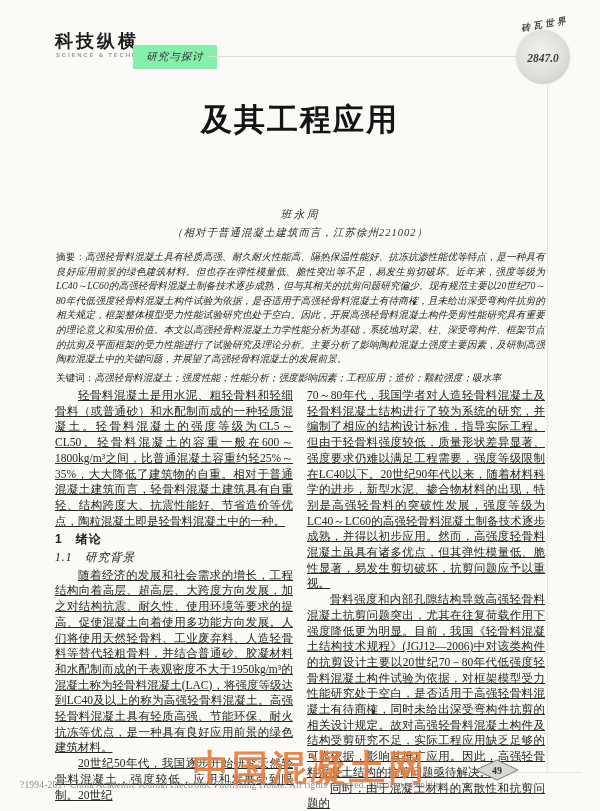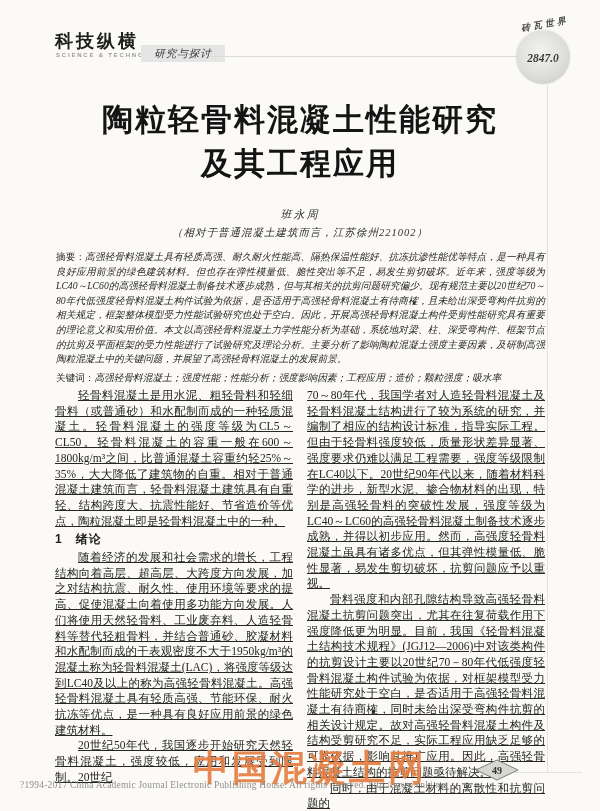--- a/index.html
+++ b/index.html
@@ -15,22 +15,22 @@
   .col-title{
     position:absolute;left:55px;top:29px;
     font-size:18px;font-weight:bold;letter-spacing:3px;color:#1e1e1e;
   }
   .col-subtitle{
     position:absolute;left:56px;top:52px;
     font-family:"Liberation Sans",sans-serif;
     font-size:6px;letter-spacing:1.8px;color:#9a9a96;font-weight:bold;
   }
   .section-tag{
-    position:absolute;left:141px;top:45px;width:84px;height:17px;
-    background:#e5e5e5;
+    position:absolute;left:133px;top:45px;width:84px;height:24px;
+    background:#86efac;
     font-style:italic;font-size:10.5px;letter-spacing:1px;color:#333;
     display:flex;align-items:center;justify-content:center;
   }
   .header-rule{position:absolute;left:209px;top:56px;width:310px;height:1px;background:#ddddd8;}
   .right-rule{position:absolute;left:547px;top:85px;width:1px;height:688px;background:#e4e4df;}
   .corner-rule{position:absolute;left:497px;top:772px;width:85px;height:1px;background:#e4e4df;}
   .stamp{
     position:absolute;left:516px;top:30px;width:54px;height:54px;border-radius:50%;
     background:radial-gradient(circle at 45% 40%, #f2f2ef 0%, #dededa 55%, #c6c6c1 100%);
     box-shadow:0 0 2px rgba(0,0,0,.15);
@@ -113,35 +113,35 @@
   <div class="header-rule"></div>
   <div class="right-rule"></div>
   <div class="corner-rule"></div>
 
   <div class="stamp">
     <div class="stamp-arc">砖瓦世界</div>
     <div class="stamp-issue">2847.0</div>
   </div>
 
   <div class="title">
-    <div>陶粒轻骨料混凝土性能研究</div>
     <div>及其工程应用</div>
   </div>
   <div class="author">班永周</div>
   <div class="affil">（相对于普通混凝土建筑而言，江苏徐州221002）</div>
 
   <div class="abs-block">
     <p><span class="abs-label">摘要：</span><span>高强轻骨料混凝土具有轻质高强、耐久耐火性能高、隔热保温性能好、抗冻抗渗性能优等特点，是一种具有良好应用前景的绿色建筑材料。但也存在弹性模量低、脆性突出等不足，易发生剪切破坏。近年来，强度等级为LC40～LC60的高强轻骨料混凝土制备技术逐步成熟，但与其相关的抗剪问题研究偏少。现有规范主要以20世纪70～80年代低强度轻骨料混凝土构件试验为依据，是否适用于高强轻骨料混凝土有待商榷，且未给出深受弯构件抗剪的相关规定，框架整体模型受力性能试验研究也处于空白。因此，开展高强轻骨料混凝土构件受剪性能研究具有重要的理论意义和实用价值。本文以高强轻骨料混凝土力学性能分析为基础，系统地对梁、柱、深受弯构件、框架节点的抗剪及平面框架的受力性能进行了试验研究及理论分析。主要分析了影响陶粒混凝土强度主要因素，及研制高强陶粒混凝土中的关键问题，并展望了高强轻骨料混凝土的发展前景。</span></p>
     <p class="kw-line"><span class="kw-label">关键词：</span><span>高强轻骨料混凝土；强度性能；性能分析；强度影响因素；工程应用；造价；颗粒强度；吸水率</span></p>
   </div>
 
   <div class="columns">
     <div class="col">
       <p class="body-p indent">轻骨料混凝土是用水泥、粗轻骨料和轻细骨料（或普通砂）和水配制而成的一种轻质混凝土。轻骨料混凝土的强度等级为CL5～CL50。轻骨料混凝土的容重一般在600～1800kg/m³之间，比普通混凝土容重约轻25%～35%，大大降低了建筑物的自重。相对于普通混凝土建筑而言，轻骨料混凝土建筑具有自重轻、结构跨度大、抗震性能好、节省造价等优点，陶粒混凝土即是轻骨料混凝土中的一种。</p>
       <h3 class="h-num">1　绪论</h3>
+      <h4 class="h-sub">1.1　研究背景</h4>
       <p class="body-p indent">随着经济的发展和社会需求的增长，工程结构向着高层、超高层、大跨度方向发展，加之对结构抗震、耐久性、使用环境等要求的提高、促使混凝土向着使用多功能方向发展。人们将使用天然轻骨料、工业废弃料、人造轻骨料等替代轻粗骨料，并结合普通砂、胶凝材料和水配制而成的干表观密度不大于1950kg/m³的混凝土称为轻骨料混凝土(LAC)，将强度等级达到LC40及以上的称为高强轻骨料混凝土。高强轻骨料混凝土具有轻质高强、节能环保、耐火抗冻等优点，是一种具有良好应用前景的绿色建筑材料。</p>
       <p class="body-p indent">20世纪50年代，我国逐步开始研究天然轻骨料混凝土，强度较低，应用和发展受到限制。20世纪</p>
     </div>
     <div class="col">
       <p class="body-p">70～80年代，我国学者对人造轻骨料混凝土及轻骨料混凝土结构进行了较为系统的研究，并编制了相应的结构设计标准，指导实际工程。但由于轻骨料强度较低，质量形状差异显著、强度要求仍难以满足工程需要，强度等级限制在LC40以下。20世纪90年代以来，随着材料科学的进步，新型水泥、掺合物材料的出现，特别是高强轻骨料的突破性发展，强度等级为LC40～LC60的高强轻骨料混凝土制备技术逐步成熟，并得以初步应用。然而，高强度轻骨料混凝土虽具有诸多优点，但其弹性模量低、脆性显著，易发生剪切破坏，抗剪问题应予以重视。</p>
       <p class="body-p indent">骨料强度和内部孔隙结构导致高强轻骨料混凝土抗剪问题突出，尤其在往复荷载作用下强度降低更为明显。目前，我国《轻骨料混凝土结构技术规程》(JGJ12—2006)中对该类构件的抗剪设计主要以20世纪70－80年代低强度轻骨料混凝土构件试验为依据，对框架模型受力性能研究处于空白，是否适用于高强轻骨料混凝土有待商榷，同时未给出深受弯构件抗剪的相关设计规定。故对高强轻骨料混凝土构件及结构受剪研究不足，实际工程应用缺乏足够的可靠依据，影响其推广应用。因此，高强轻骨料混凝土结构的抗剪问题亟待解决。</p>
       <p class="body-p indent">同时，由于混凝土材料的离散性和抗剪问题的</p>
     </div>
   </div>
 

